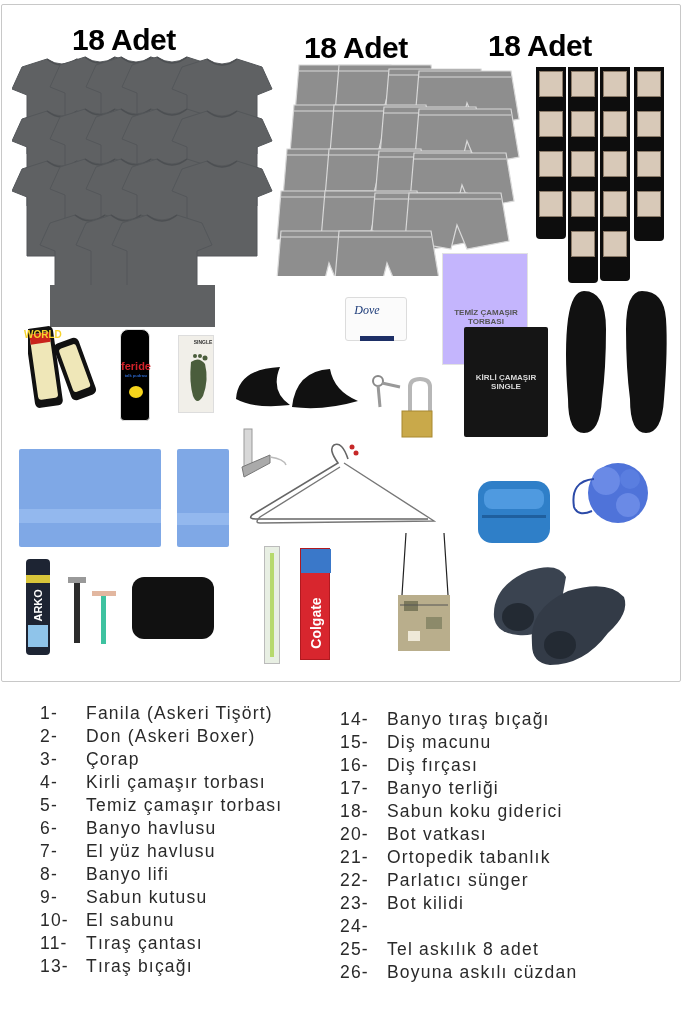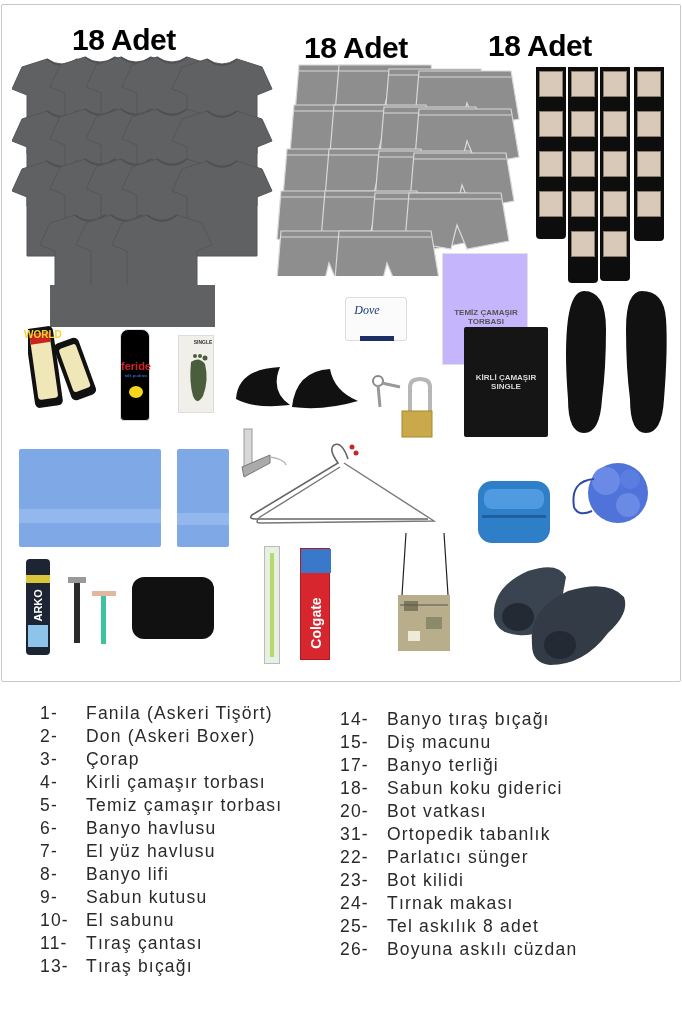--- a/index.html
+++ b/index.html
@@ -338,46 +338,49 @@
 <div class="list list-right">
   <div class="list-row">
       <span class="list-num">14-</span>
       <span>Banyo tıraş bıçağı</span>
     </div>
   <div class="list-row">
       <span class="list-num">15-</span>
       <span>Diş macunu</span>
     </div>
   <div class="list-row">
+      <span class="list-num">16-</span>
+      <span>Diş fırçası</span>
+    </div>
+  <div class="list-row">
       <span class="list-num">17-</span>
       <span>Banyo terliği</span>
     </div>
   <div class="list-row">
       <span class="list-num">18-</span>
       <span>Sabun koku giderici</span>
     </div>
   <div class="list-row">
       <span class="list-num">20-</span>
       <span>Bot vatkası</span>
     </div>
   <div class="list-row">
-      <span class="list-num">31-</span>
+      <span class="list-num">21-</span>
       <span>Ortopedik tabanlık</span>
     </div>
   <div class="list-row">
       <span class="list-num">22-</span>
       <span>Parlatıcı sünger</span>
     </div>
   <div class="list-row">
       <span class="list-num">23-</span>
       <span>Bot kilidi</span>
     </div>
   <div class="list-row">
       <span class="list-num">24-</span>
-      <span>Tırnak makası</span>
     </div>
   <div class="list-row">
       <span class="list-num">25-</span>
       <span>Tel askılık 8 adet</span>
     </div>
   <div class="list-row">
       <span class="list-num">26-</span>
       <span>Boyuna askılı cüzdan</span>
     </div>
 </div>

